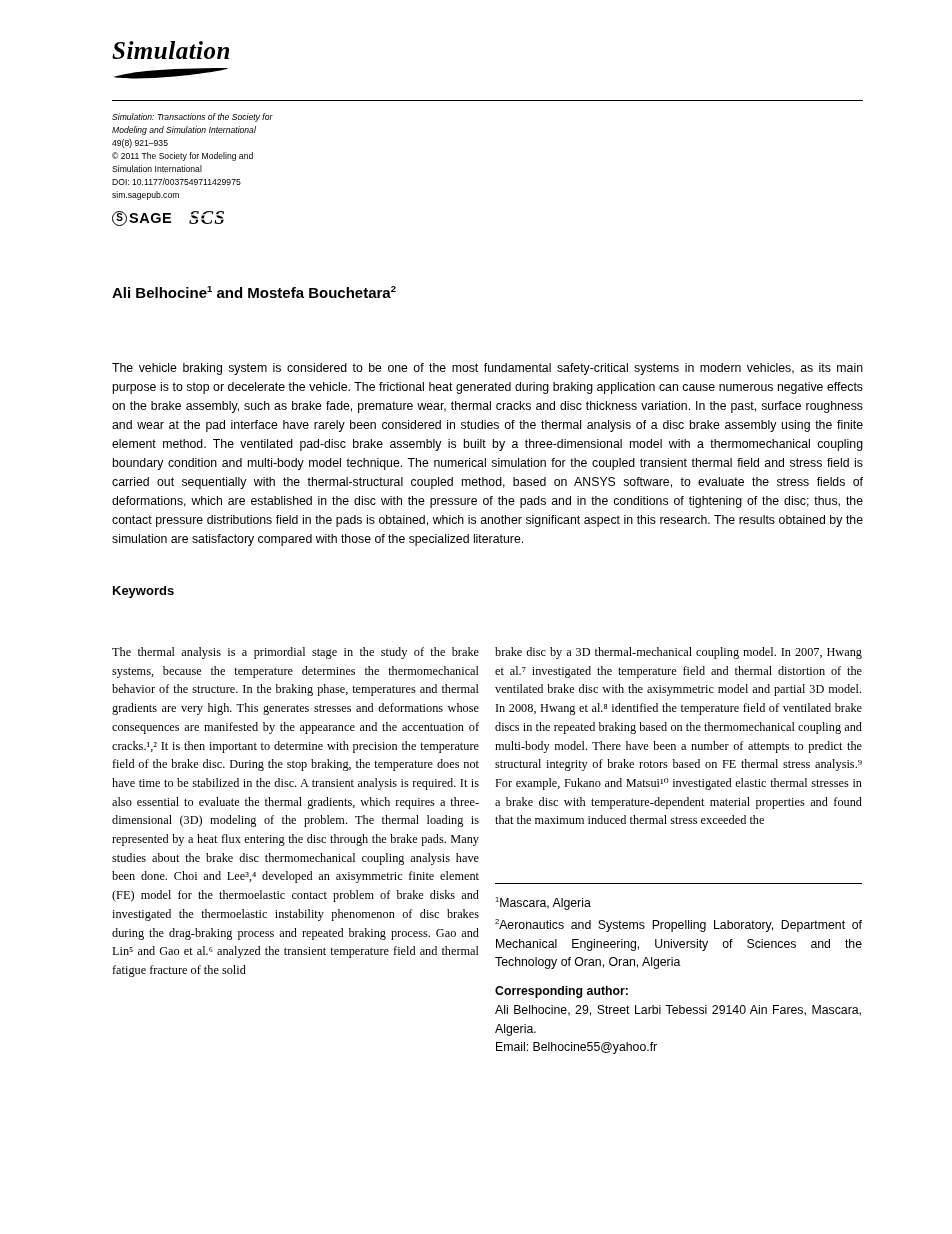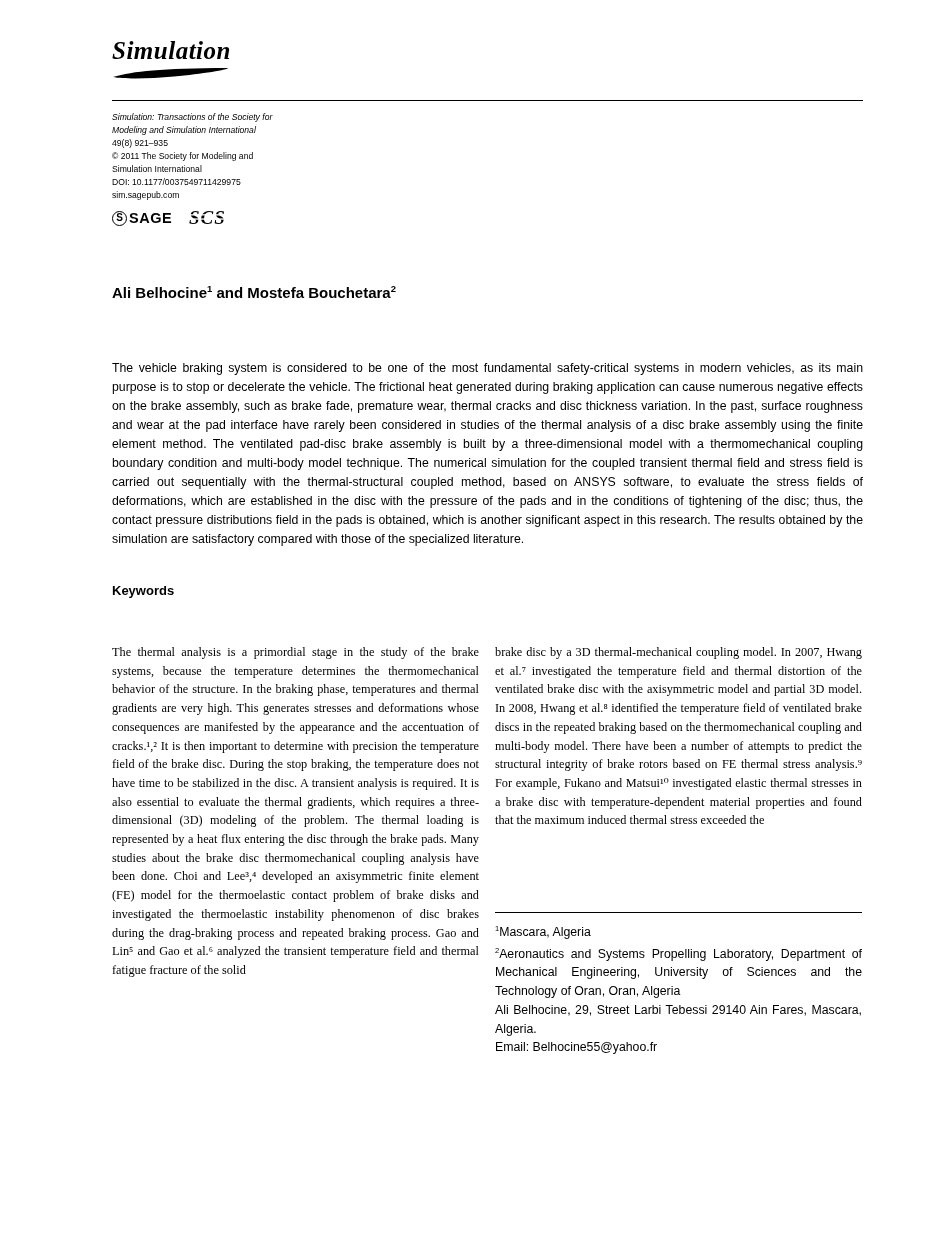--- a/index.html
+++ b/index.html
@@ -131,20 +131,21 @@
     <div class="columns">
       <div class="col col-left">
         <p>The thermal analysis is a primordial stage in the study of the brake systems, because the temperature determines the thermomechanical behavior of the structure. In the braking phase, temperatures and thermal gradients are very high. This generates stresses and deformations whose consequences are manifested by the appearance and the accentuation of cracks.¹,² It is then important to determine with precision the temperature field of the brake disc. During the stop braking, the temperature does not have time to be stabilized in the disc. A transient analysis is required. It is also essential to evaluate the thermal gradients, which requires a three-dimensional (3D) modeling of the problem. The thermal loading is represented by a heat flux entering the disc through the brake pads. Many studies about the brake disc thermomechanical coupling analysis have been done. Choi and Lee³,⁴ developed an axisymmetric finite element (FE) model for the thermoelastic contact problem of brake disks and investigated the thermoelastic instability phenomenon of disc brakes during the drag-braking process and repeated braking process. Gao and Lin⁵ and Gao et al.⁶ analyzed the transient temperature field and thermal fatigue fracture of the solid</p>
       </div>
       <div class="col col-right">
         <p>brake disc by a 3D thermal-mechanical coupling model. In 2007, Hwang et al.⁷ investigated the temperature field and thermal distortion of the ventilated brake disc with the axisymmetric model and partial 3D model. In 2008, Hwang et al.⁸ identified the temperature field of ventilated brake discs in the repeated braking based on the thermomechanical coupling and multi-body model. There have been a number of attempts to predict the structural integrity of brake rotors based on FE thermal stress analysis.⁹ For example, Fukano and Matsui¹⁰ investigated elastic thermal stresses in a brake disc with temperature-dependent material properties and found that the maximum induced thermal stress exceeded the</p>
         <div class="footnotes">
           <div class="fn-rule"></div>
           <p class="fn"><sup>1</sup><span>Mascara, Algeria</span></p>
           <p class="fn"><sup>2</sup><span>Aeronautics and Systems Propelling Laboratory, Department of Mechanical Engineering, University of Sciences and the Technology of Oran, Oran, Algeria</span></p>
+          <p class="fn corr-head">Corresponding author:</p>
           <p class="fn">Ali Belhocine, 29, Street Larbi Tebessi 29140 Ain Fares, Mascara, Algeria.</p>
           <p class="fn">Email: Belhocine55@yahoo.fr</p>
         </div>
       </div>
     </div>
   </section>
 
 </div>
 
 </body></html>

